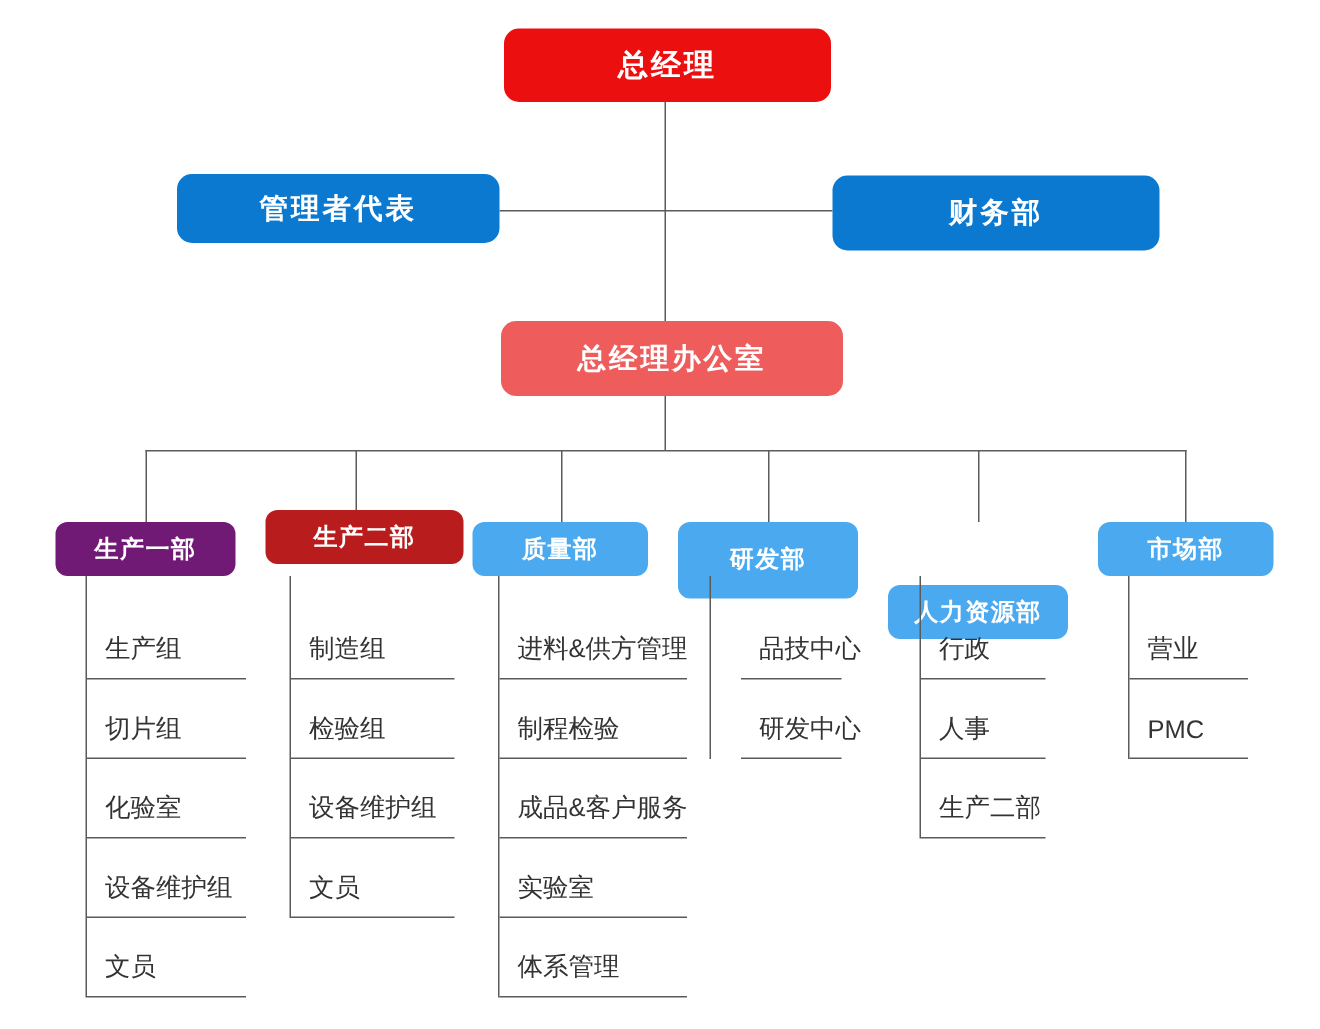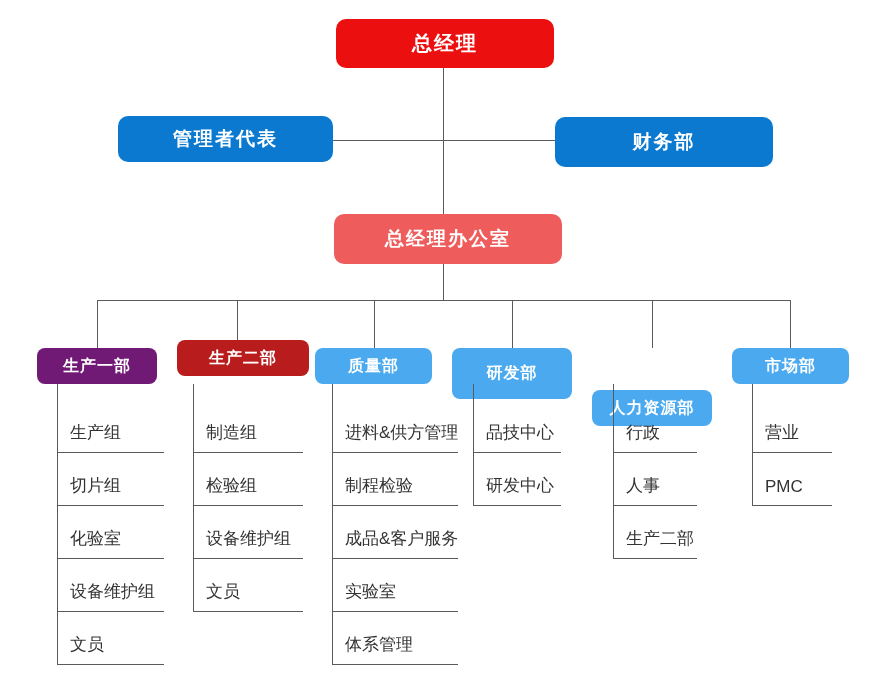--- a/index.html
+++ b/index.html
@@ -76,21 +76,21 @@
   </div>
 
   <div class="col" style="left:332px;top:384px;width:126px;">
     <div class="subitem">进料&amp;供方管理</div>
     <div class="subitem">制程检验</div>
     <div class="subitem">成品&amp;客户服务</div>
     <div class="subitem">实验室</div>
     <div class="subitem">体系管理</div>
   </div>
 
-  <div class="col" style="left:473px;top:384px;width:88px;">
+  <div class="col" style="left:473px;top:384px;width:88px;padding-left:20px;">
     <div class="subitem">品技中心</div>
     <div class="subitem">研发中心</div>
   </div>
 
   <div class="col" style="left:613px;top:384px;width:84px;">
     <div class="subitem">行政</div>
     <div class="subitem">人事</div>
     <div class="subitem">生产二部</div>
   </div>
 

